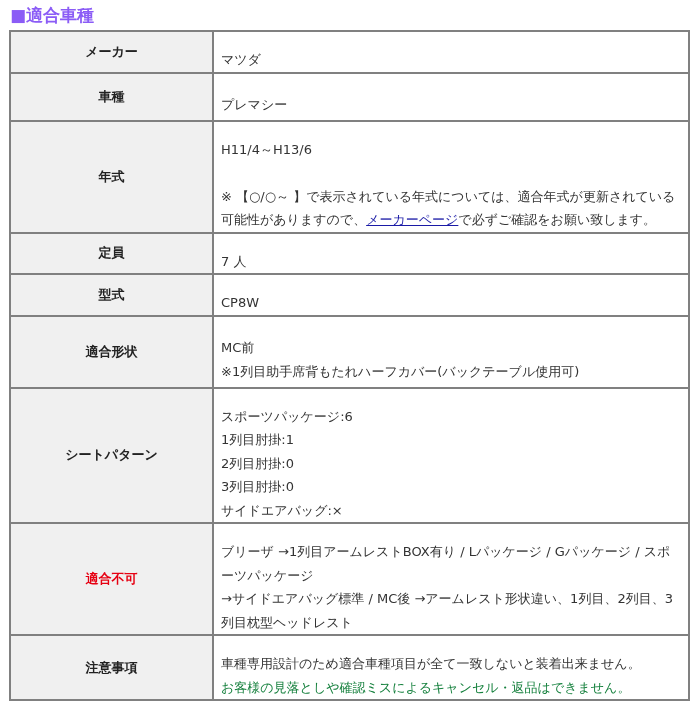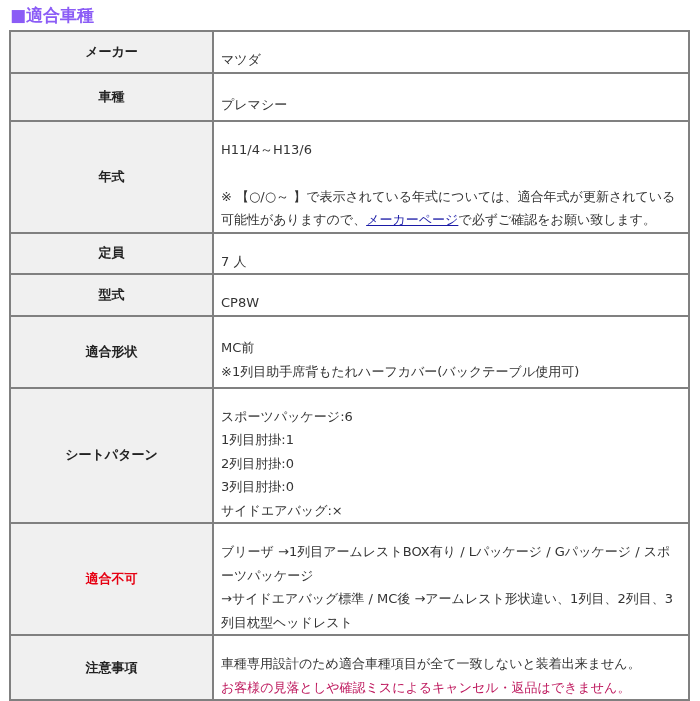--- a/index.html
+++ b/index.html
@@ -55,21 +55,21 @@
       color: #333333;
       line-height: 23.5px;
     }
     .line { display: block; }
     .blank { display: block; height: 23.5px; }
     .link {
       color: #1a1aa6;
       text-decoration: underline;
     }
     .blue-note {
-      color: #be185d;
+      color: #15803d;
     }
   </style>
 </head>
 <body>
 
 <div class="section-title">■適合車種</div>
 
 <table class="fit-table">
   <tbody>
       <tr style="height:38px">

